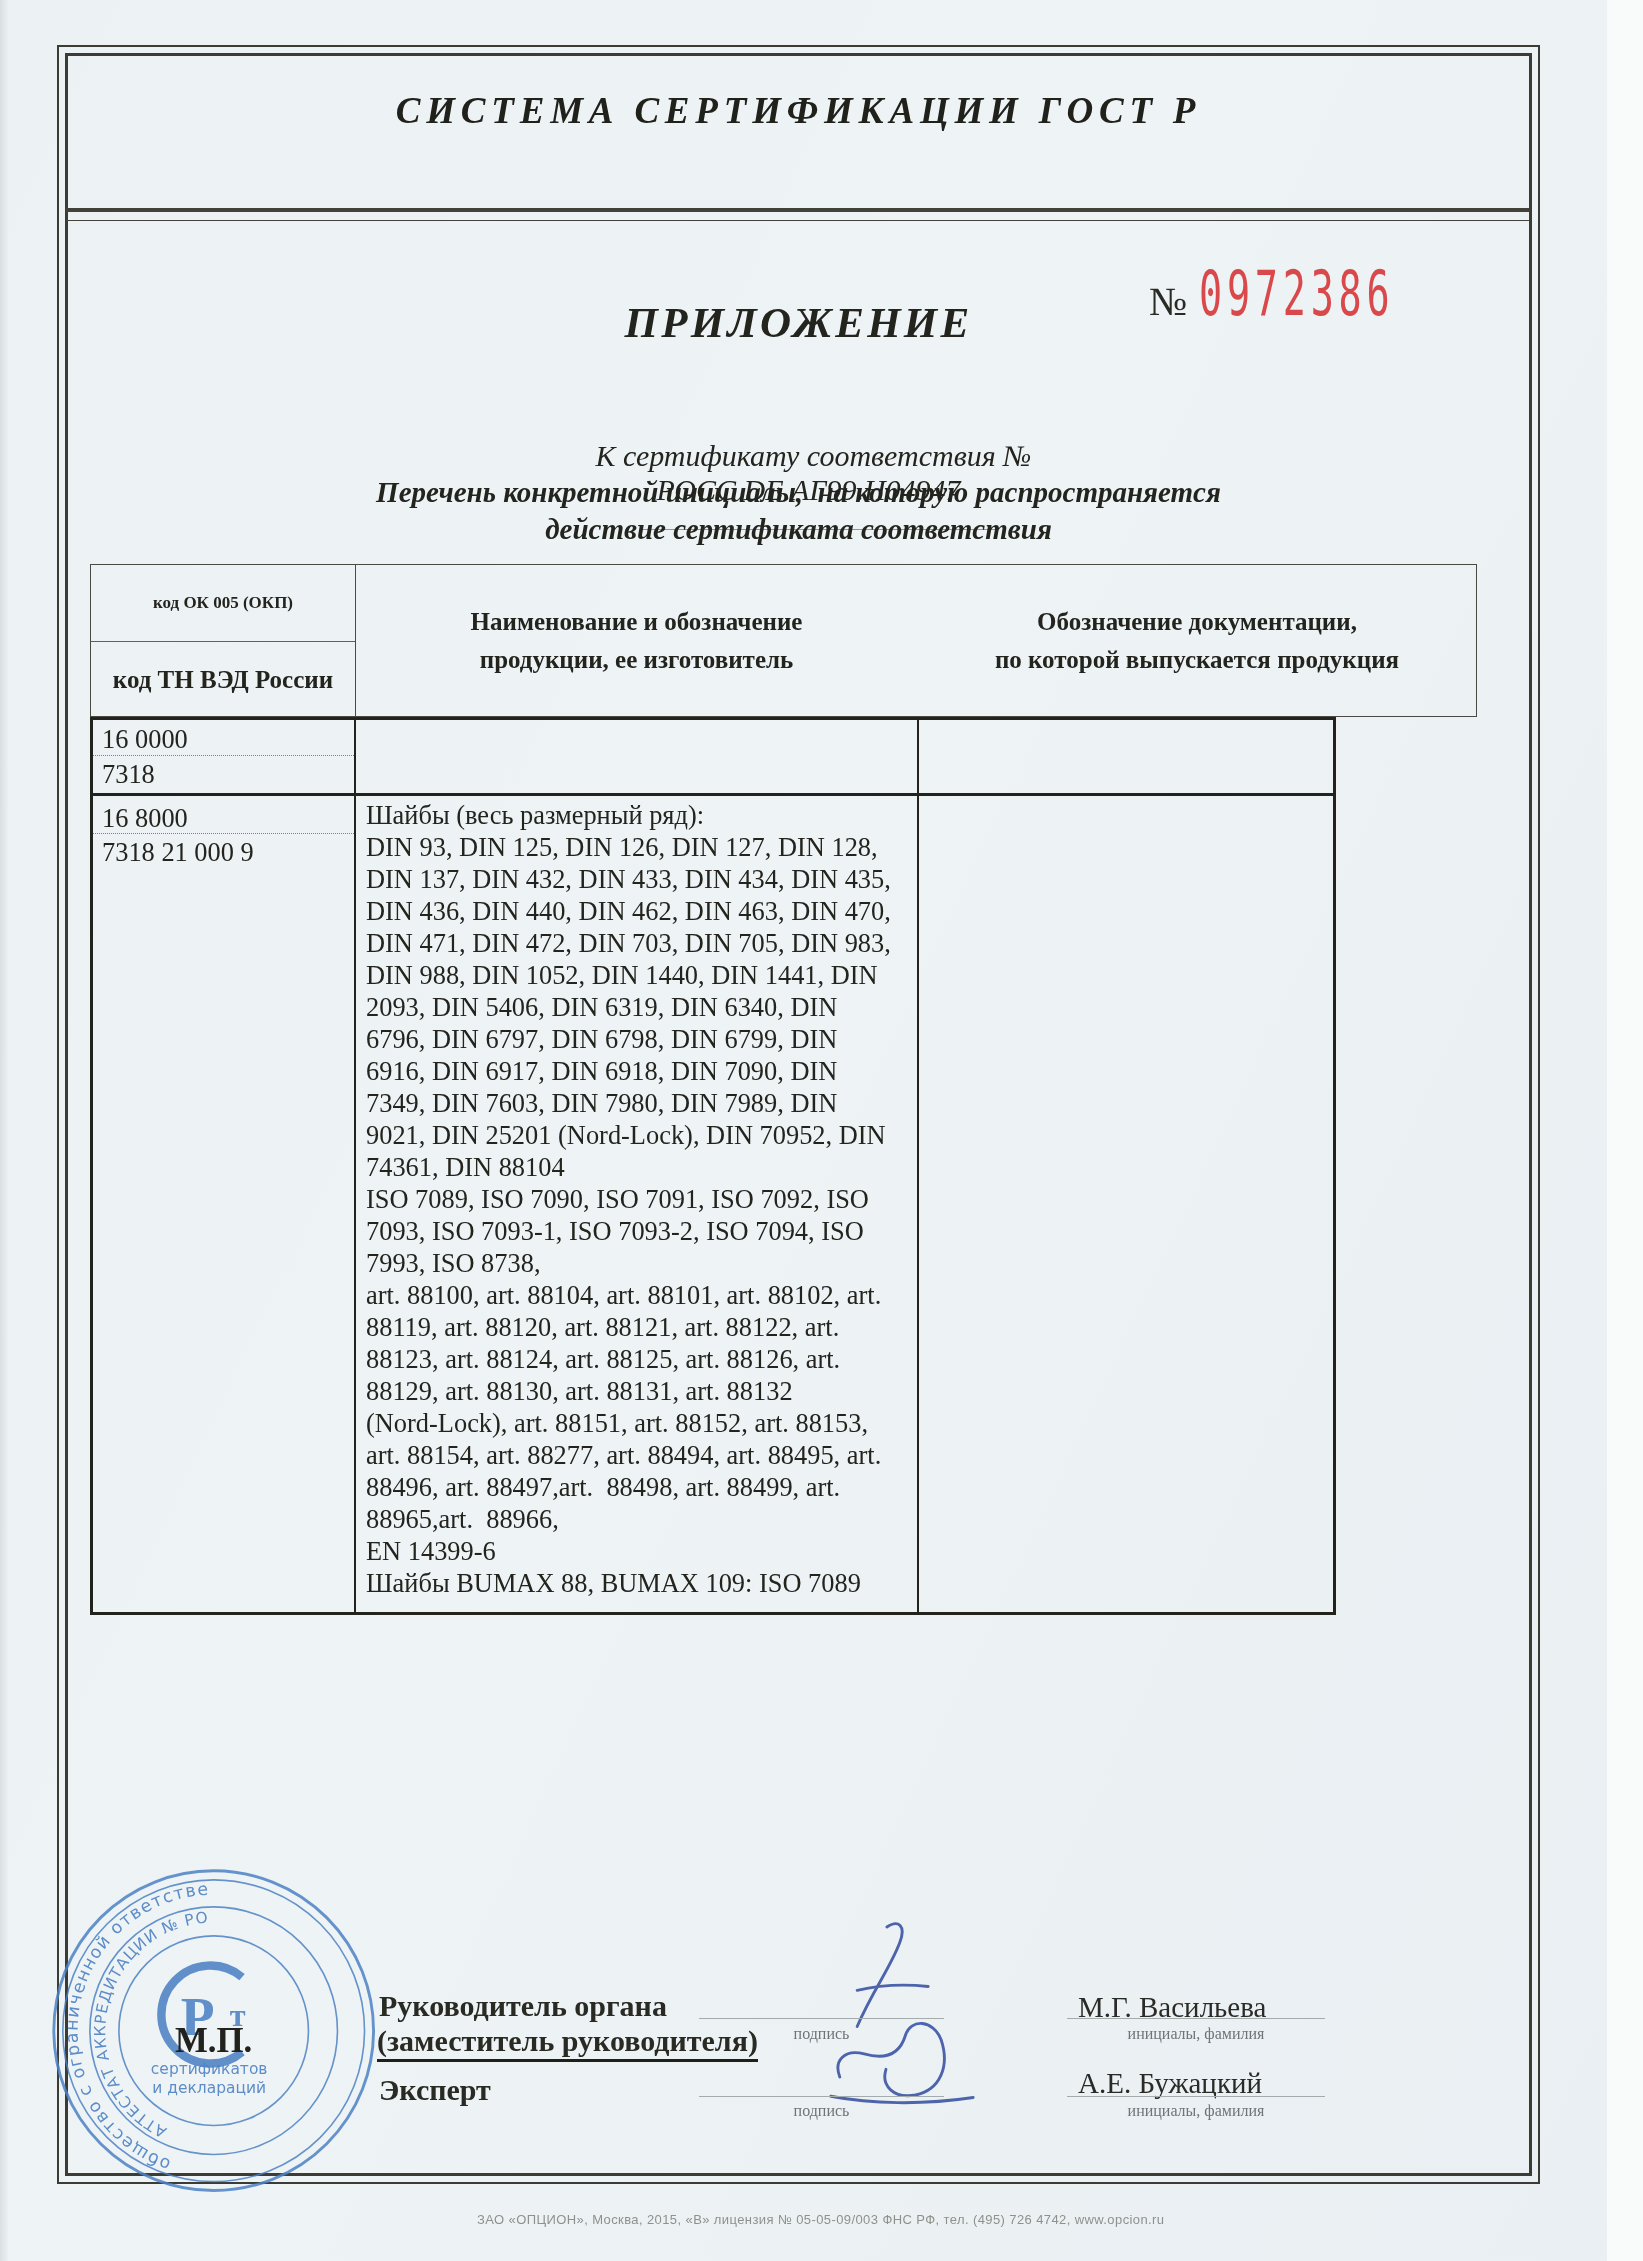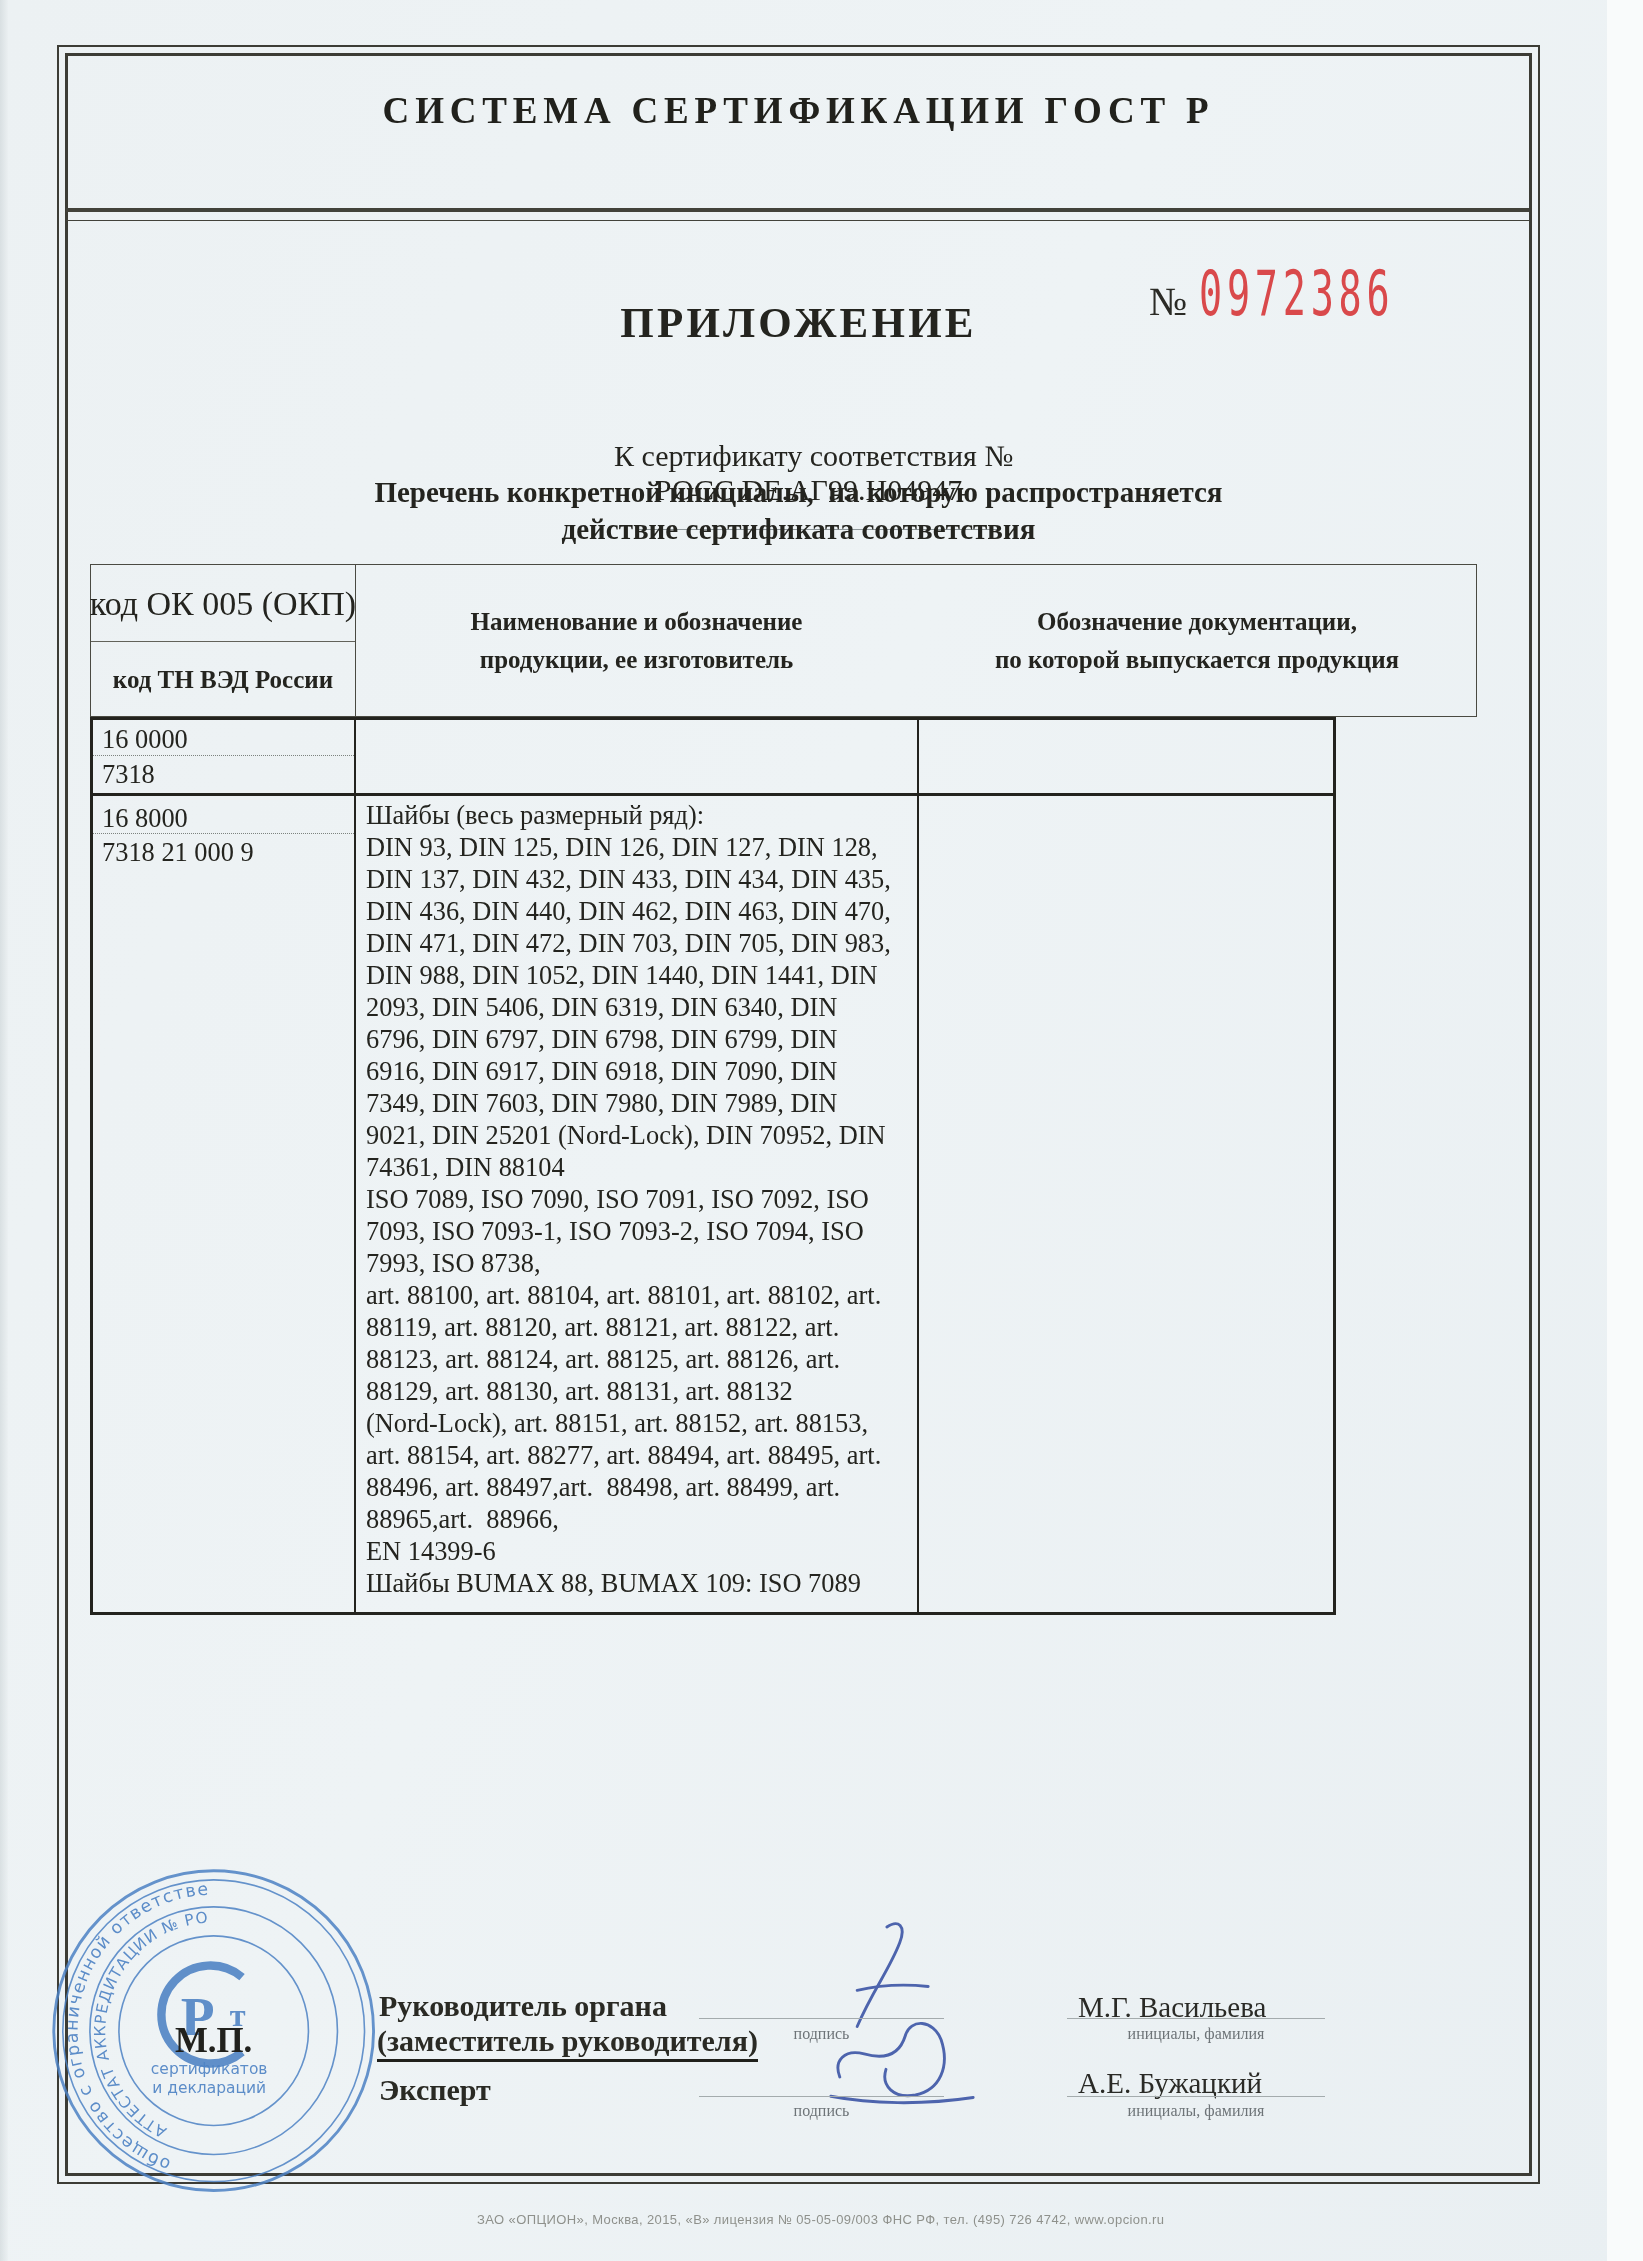--- a/index.html
+++ b/index.html
@@ -6,42 +6,42 @@
   body{width:1644px;height:2261px;background:#f7fafa;font-family:"Liberation Serif","DejaVu Serif",serif;}
   .page{position:relative;width:1644px;height:2261px;overflow:hidden;
         background:linear-gradient(115deg,#ecf1f3 0%,#eef3f5 45%,#e9eff2 100%);color:#24241f;}
   .scan-strip-right{position:absolute;right:0;top:0;bottom:0;width:37px;background:#f9fbfb;}
   .scan-strip-left{position:absolute;left:0;top:0;bottom:0;width:7.7px;
         background:linear-gradient(90deg,#c9d1d4,#e9eef0);opacity:.55;}
   .frame-outer{position:absolute;left:57px;top:45px;width:1483px;height:2139px;
         border:2.6px solid #3c3c35;box-sizing:border-box;}
   .frame-inner{position:absolute;left:6.4px;top:6.4px;right:6.4px;bottom:6.4px;
         border:3.2px solid #3c3c35;}
-  .centered-band{position:absolute;left:57px;width:1483px;text-align:center;}
+  .centered-band{position:absolute;left:57px;width:1483px;text-align:center;font-style:italic;}
   .sys-title{top:89px;font-weight:bold;font-size:37px;letter-spacing:5.8px;color:#21211c;}
   .agency-title{top:147px;font-weight:bold;font-size:26px;letter-spacing:1.9px;color:#23231e;}
   .header-rule{position:absolute;left:66px;top:208px;width:1463px;height:7.7px;
         border-top:4.5px solid #42423a;border-bottom:1.9px solid #42423a;box-sizing:content-box;}
   .blank-number{position:absolute;left:1149px;top:257px;display:flex;align-items:baseline;gap:11.6px;}
   .no-sign{font-size:40px;color:#2b2b26;}
   .no-digits{display:inline-block;font-family:"DejaVu Sans Mono",monospace;font-size:62px;
         letter-spacing:7.7px;color:#d9494b;transform:scaleX(.62);transform-origin:0 78%;}
   .appendix-title{top:298px;font-weight:bold;font-size:43px;letter-spacing:3.2px;}
   .cert-line{top:405px;font-size:30px;white-space:pre;}
   .cert-value{border-bottom:1.9px solid #8e979a;padding:0 36px 23px 17px;margin-left:9px;}
   .scope-l1{top:476px;font-weight:bold;font-size:29px;white-space:pre;}
   .scope-l2{top:513px;font-weight:bold;font-size:29px;white-space:pre;}
   
   .tbl-header{position:absolute;left:90px;top:564px;width:1387px;height:153px;
         border:1.9px solid #4a4a42;box-sizing:border-box;}
   .hcell{position:absolute;top:0;bottom:0;display:flex;align-items:center;justify-content:center;
         text-align:center;font-weight:bold;font-size:25px;line-height:1.5;white-space:pre;}
   .hc1{left:0;width:264px;border-right:1.9px solid #4a4a42;display:block;}
   .hc1-top{position:absolute;left:0;right:0;top:0;height:76px;border-bottom:1.3px solid #62625a;
-        display:flex;align-items:center;justify-content:center;font-weight:normal;font-size:34px;}
+        display:flex;align-items:center;justify-content:center;font-weight:bold;font-size:17px;}
   .hc1-bot{position:absolute;left:0;right:0;bottom:0;height:72px;
         display:flex;align-items:center;justify-content:center;font-weight:bold;font-size:25px;}
   .hc2{left:266px;width:559px;}
   .hc3{left:827px;right:0;}
   .tbl-body{position:absolute;left:90px;top:717px;width:1246px;height:898px;
         border:3.2px solid #23231e;box-sizing:border-box;font-size:26.4px;}
   .vline{position:absolute;top:0;bottom:0;width:1.9px;background:#23231e;}
   .v1{left:261px;} .v2{left:824px;}
   .rowA-sep{position:absolute;left:0;right:0;top:73px;height:2.6px;background:#23231e;}
   .code{position:absolute;left:9px;white-space:pre;}

